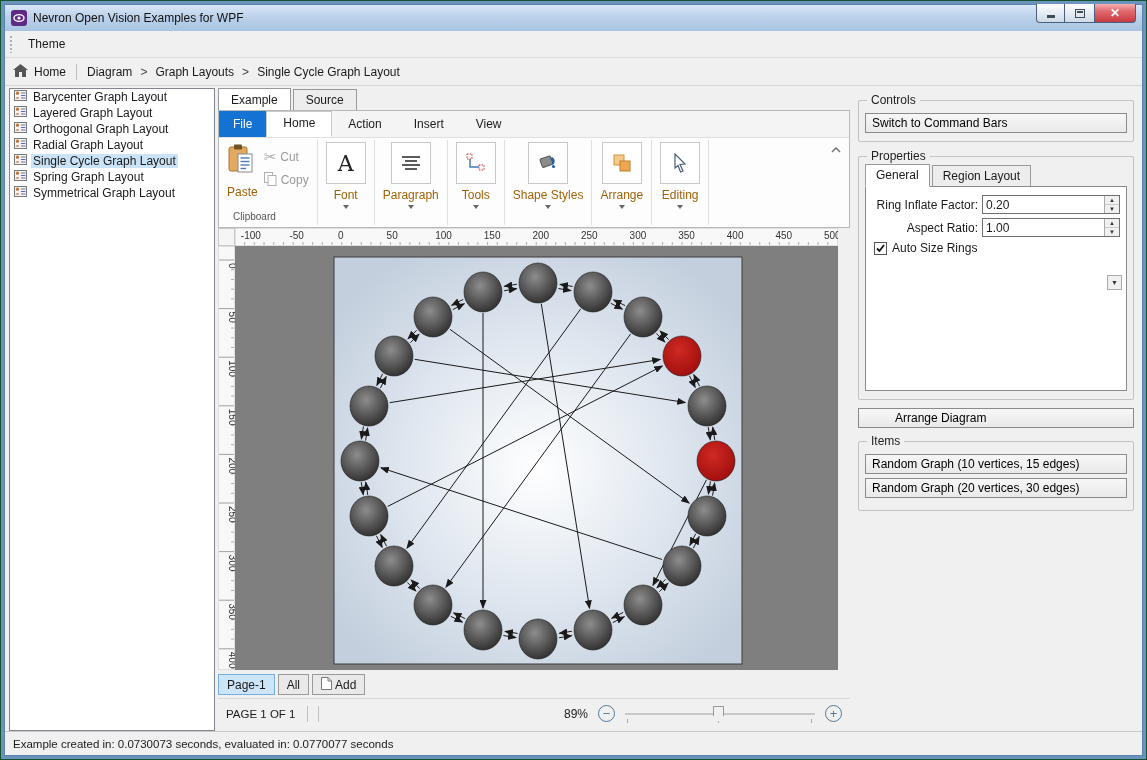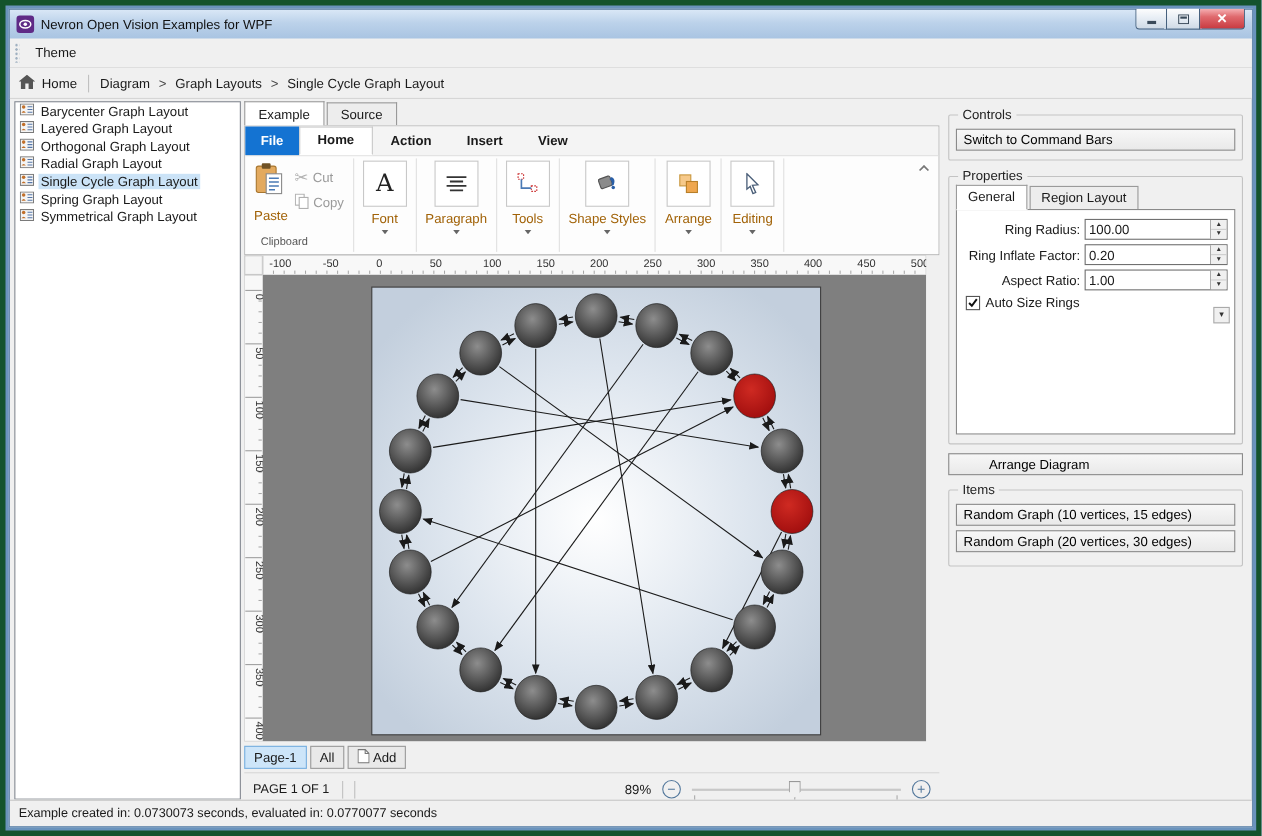--- a/index.html
+++ b/index.html
@@ -1,17 +1,17 @@
 <!DOCTYPE html>
 <html><head>
 <meta charset="utf-8">
 <style>
   * { margin:0; padding:0; box-sizing:border-box; }
   html,body { width:1147px; height:760px; font-family:"Liberation Sans",sans-serif; font-size:12px; color:#1a1a1a; }
-  .window { width:1147px; height:760px; background:#6a93bd; padding:3px; border:5px solid #14532d; }
+  .window { width:1147px; height:760px; background:#6a93bd; padding:3px; border:1px solid #14532d; }
   .win-inner { width:100%; height:100%; background:#f0f0f0; display:flex; flex-direction:column; border:1px solid #5d82a8; }
 
   
   .titlebar { height:26px; background:linear-gradient(#d9e7f6,#bcd2ea 45%,#a9c4e2); display:flex; align-items:center; padding-left:6px; position:relative; flex:0 0 auto; }
   .logo { width:16px; height:16px; background:#5f2a86; border-radius:3px; margin-right:6px; display:flex; align-items:center; justify-content:center; }
   .title-text { font-size:12px; color:#111; }
   .winbtns { position:absolute; right:6px; top:-1px; display:flex; }
   .winbtn { width:29px; height:19px; border:1px solid #46617e; border-top:none; background:linear-gradient(#fdfdfd,#e8eef5 45%,#cfdae6); display:flex; align-items:center; justify-content:center; color:#3a4a5a; }
   .winbtn.min { border-radius:0 0 0 4px; }
   .winbtn.max { border-left:none; border-right:none; }
@@ -33,21 +33,21 @@
   .tree-label { padding:0 2px; }
   .center { width:632px; margin-left:3px; display:flex; flex-direction:column; flex:0 0 auto; }
 
   
   .doc-tabs { height:22px; display:flex; align-items:flex-end; flex:0 0 auto; }
   .doc-tab { padding:3px 12px 3px; border:1px solid #999; border-bottom:none; background:#ededed; margin-right:2px; }
   .doc-tab.selected { background:#fff; position:relative; z-index:2; height:22px; padding-top:4px; }
 
   
   .ribbon { border:1px solid #b8b8b8; background:#fdfdfd; flex:0 0 auto; position:relative; }
-  .ribbon-tabs { height:26px; display:flex; align-items:flex-end; background:#f4f4f4;font-weight:bold; }
+  .ribbon-tabs { height:26px; display:flex; align-items:flex-end; background:#f4f4f4; }
   .file-tab { background:#1473d2; color:#fff; padding:5px 14px; height:26px; display:flex; align-items:center; }
   .rib-tab { padding:4px 16px; height:24px; }
   .rib-tab.selected { background:#fff; border:1px solid #c8c8c8; border-bottom:1px solid #fff; height:26px; position:relative; z-index:2; }
   .ribbon-body { height:90px; display:flex; background:#fdfdfd; border-top:1px solid #e0e0e0; }
   .rib-group { display:flex; flex-direction:column; align-items:center; padding:4px 8px 0; position:relative; }
   .rib-sep { width:1px; background:#e0e0e0; margin:2px 0; }
   .group-label { font-size:10px; color:#555; margin-top:auto; padding-bottom:3px; }
   .bigbtn { display:flex; flex-direction:column; align-items:center; }
   .iconbox { width:40px; height:42px; border:1px solid #c8c8c8; background:#fff; display:flex; align-items:center; justify-content:center; }
   .bigbtn .lbl { margin-top:4px; color:#a16207; }
@@ -653,30 +653,20 @@
 
       <div class="groupbox" style="margin-top:14px; padding-top:6px;">
         <span class="gb-label">Properties</span>
         <div class="prop-tabs" id="propTabs">
               <div class="prop-tab selected">General</div>
               <div class="prop-tab">Region Layout</div>
             </div>
         <div class="prop-box">
           <div id="propFields">
                 <div class="field-row">
-                  <span class="field-label">Ring Radius:</span>
-                  <div class="spinbox">
-                    <span class="spin-val">100.00</span>
-                    <div class="spinner">
-                      <div>▲</div>
-                      <div>▼</div>
-                    </div>
-                  </div>
-                </div>
-                <div class="field-row">
                   <span class="field-label">Ring Inflate Factor:</span>
                   <div class="spinbox">
                     <span class="spin-val">0.20</span>
                     <div class="spinner">
                       <div>▲</div>
                       <div>▼</div>
                     </div>
                   </div>
                 </div>
                 <div class="field-row">

